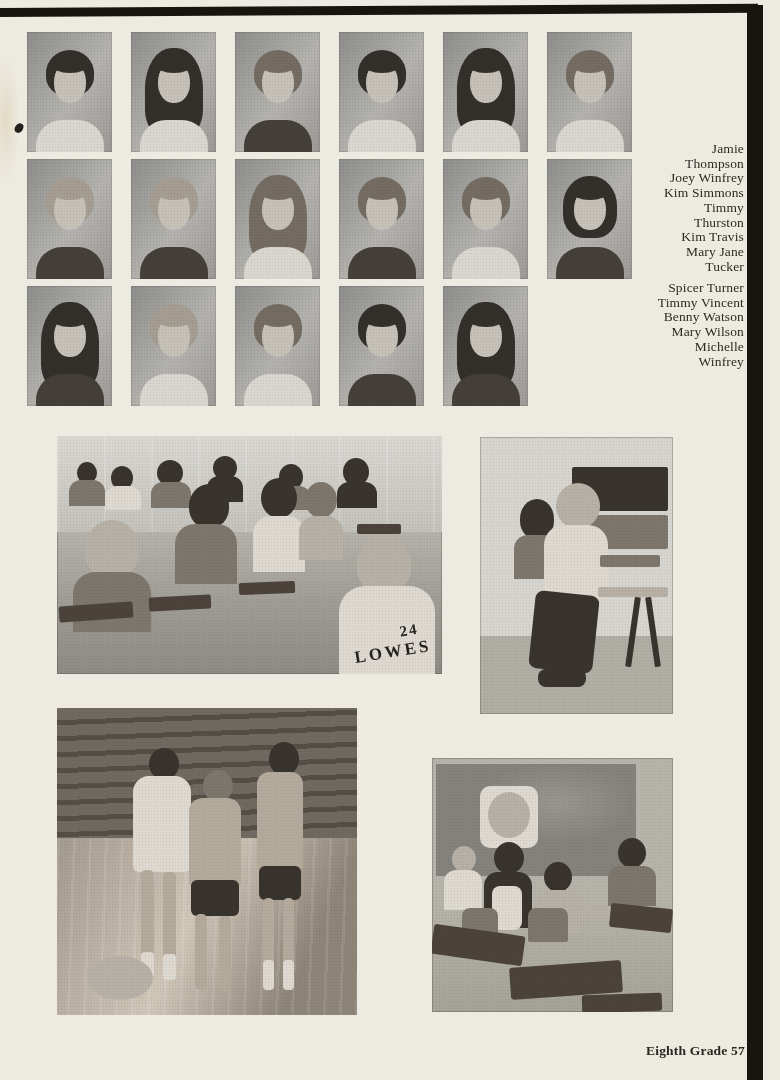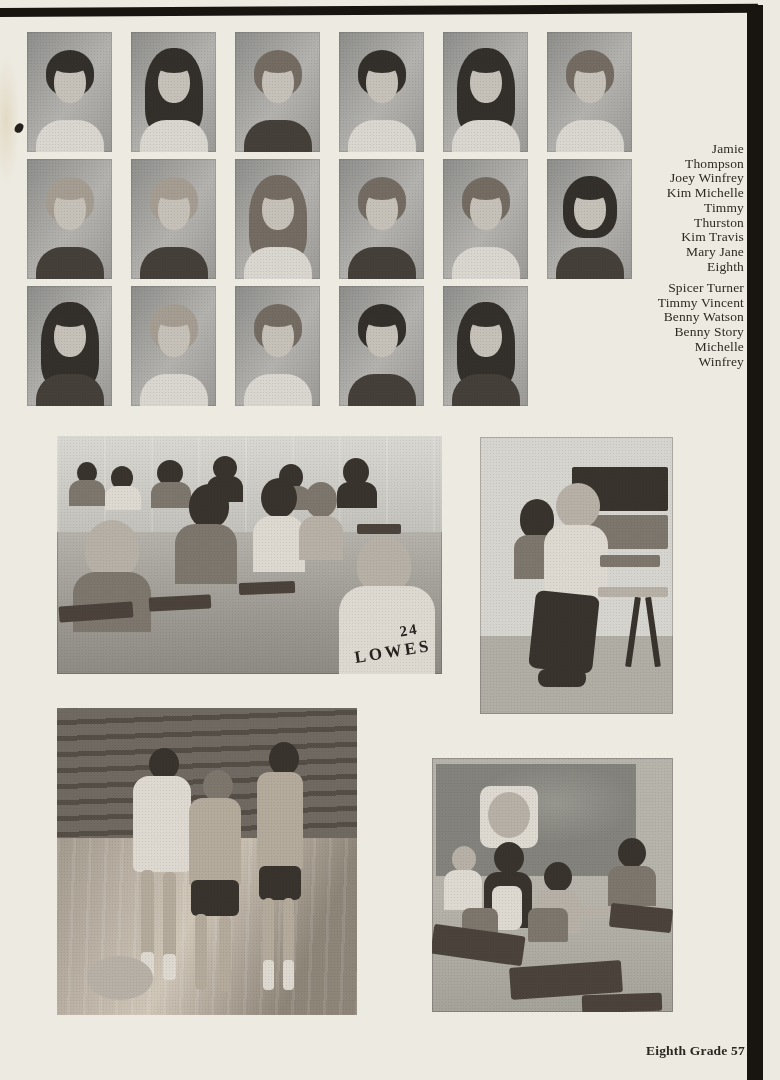--- a/index.html
+++ b/index.html
@@ -196,32 +196,32 @@
           <div class="torso shirt-dark"></div>
         </div>
       </div>
     </div>
 
   <div class="names-col">
     <div class="name-block nb1">
         <div class="name-line">Jamie</div>
         <div class="name-line">Thompson</div>
         <div class="name-line">Joey Winfrey</div>
-        <div class="name-line">Kim Michelle</div>
+        <div class="name-line">Kim Simmons</div>
         <div class="name-line">Timmy</div>
         <div class="name-line">Thurston</div>
         <div class="name-line">Kim Travis</div>
         <div class="name-line">Mary Jane</div>
-        <div class="name-line">Eighth</div>
+        <div class="name-line">Tucker</div>
       </div>
     <div class="name-block nb2">
         <div class="name-line">Spicer Turner</div>
         <div class="name-line">Timmy Vincent</div>
         <div class="name-line">Benny Watson</div>
-        <div class="name-line">Benny Story</div>
+        <div class="name-line">Mary Wilson</div>
         <div class="name-line">Michelle</div>
         <div class="name-line">Winfrey</div>
       </div>
   </div>
 
   <div class="candid a">
     <div class="wallA"></div>
     <div class="jersey">
       <span class="jnum">24</span>
       <span class="jname">LOWES</span>

